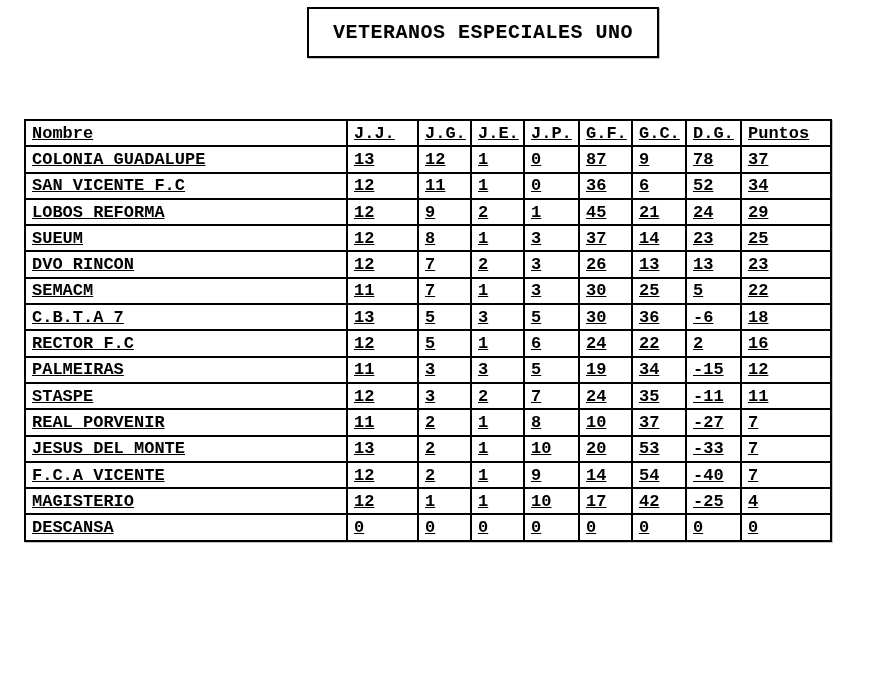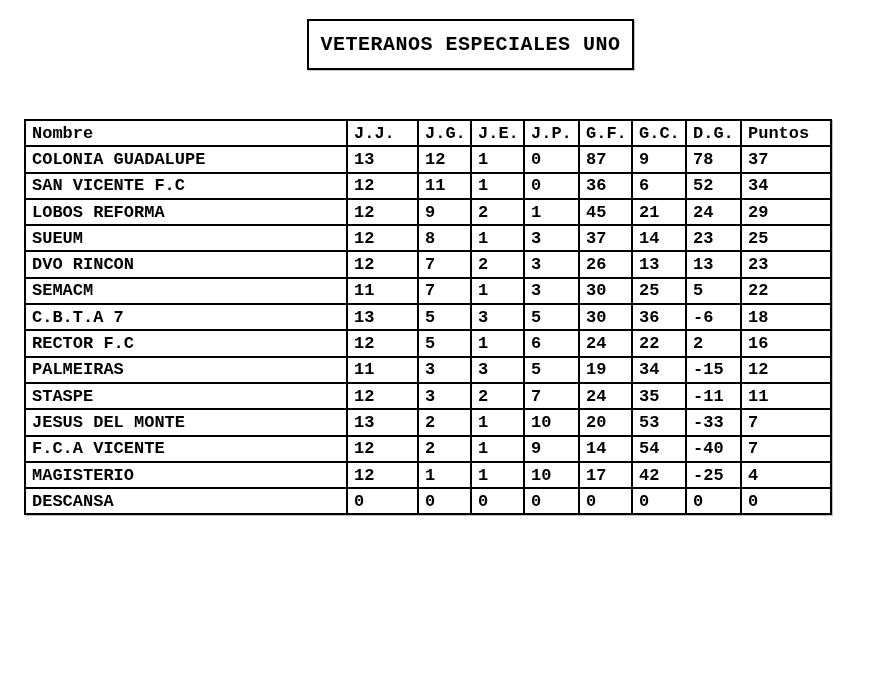--- a/index.html
+++ b/index.html
@@ -15,46 +15,46 @@
     position: relative;
     width: 873px;
     height: 679px;
     background: #ffffff;
     overflow: hidden;
   }
   .title-box {
     position: absolute;
     left: 307px;
     top: 7px;
-    width: 327px;
+    width: 352px;
     height: 51px;
     border: 2px solid #000000;
     box-sizing: border-box;
     display: flex;
     align-items: center;
     justify-content: center;
     box-shadow: 1px 1px 0 rgba(120,120,120,0.45);
     background: #ffffff;
-    margin-top: 12px;
   }
   .title-box span {
     font-size: 20px;
     font-weight: bold;
     color: #000000;
     letter-spacing: 0.5px;
     white-space: nowrap;
   }
   table.standings {
     position: absolute;
     left: 24px;
     top: 119px;
     border-collapse: collapse;
     table-layout: fixed;
     background: #ffffff;
     box-shadow: 1px 1px 0 rgba(120,120,120,0.45);
+    text-decoration: underline;
   }
   table.standings th,
   table.standings td {
     border: 2px solid #000000;
     font-size: 17px;
     font-weight: bold;
     color: #000000;
     text-align: left;
     vertical-align: middle;
     padding: 0 0 0 6px;
@@ -213,20 +213,31 @@
           <td>12</td>
           <td>3</td>
           <td>2</td>
           <td>7</td>
           <td>24</td>
           <td>35</td>
           <td>-11</td>
           <td>11</td>
         </tr>
         <tr>
+          <td>REAL PORVENIR</td>
+          <td>11</td>
+          <td>2</td>
+          <td>1</td>
+          <td>8</td>
+          <td>10</td>
+          <td>37</td>
+          <td>-27</td>
+          <td>7</td>
+        </tr>
+        <tr>
           <td>JESUS DEL MONTE</td>
           <td>13</td>
           <td>2</td>
           <td>1</td>
           <td>10</td>
           <td>20</td>
           <td>53</td>
           <td>-33</td>
           <td>7</td>
         </tr>

